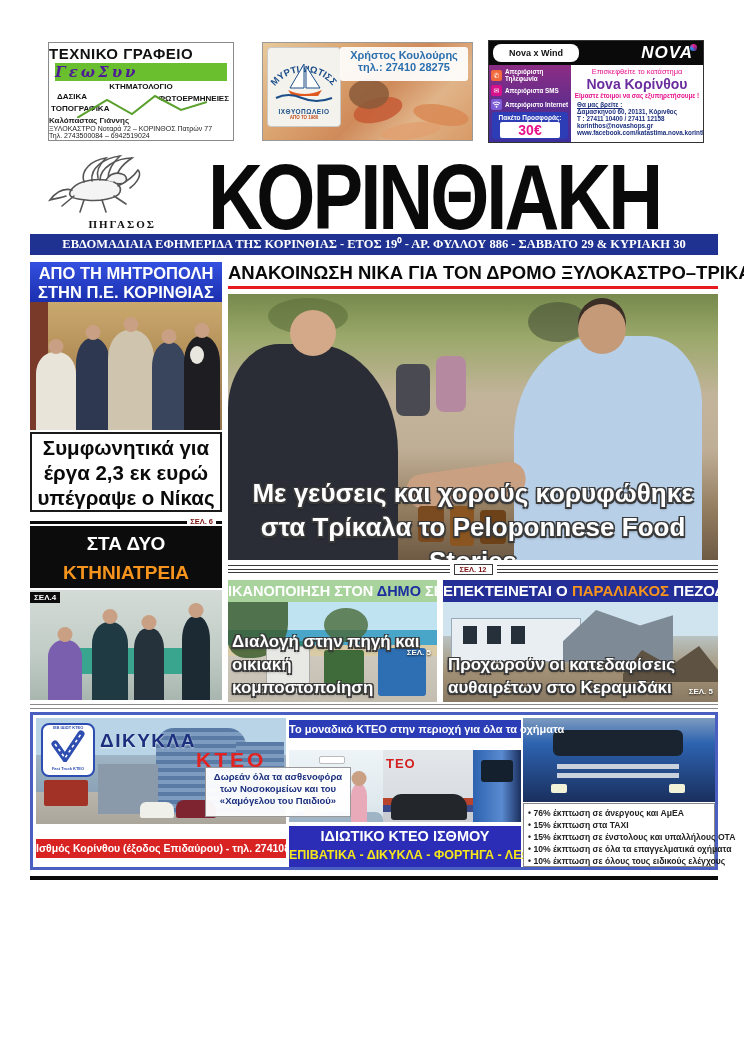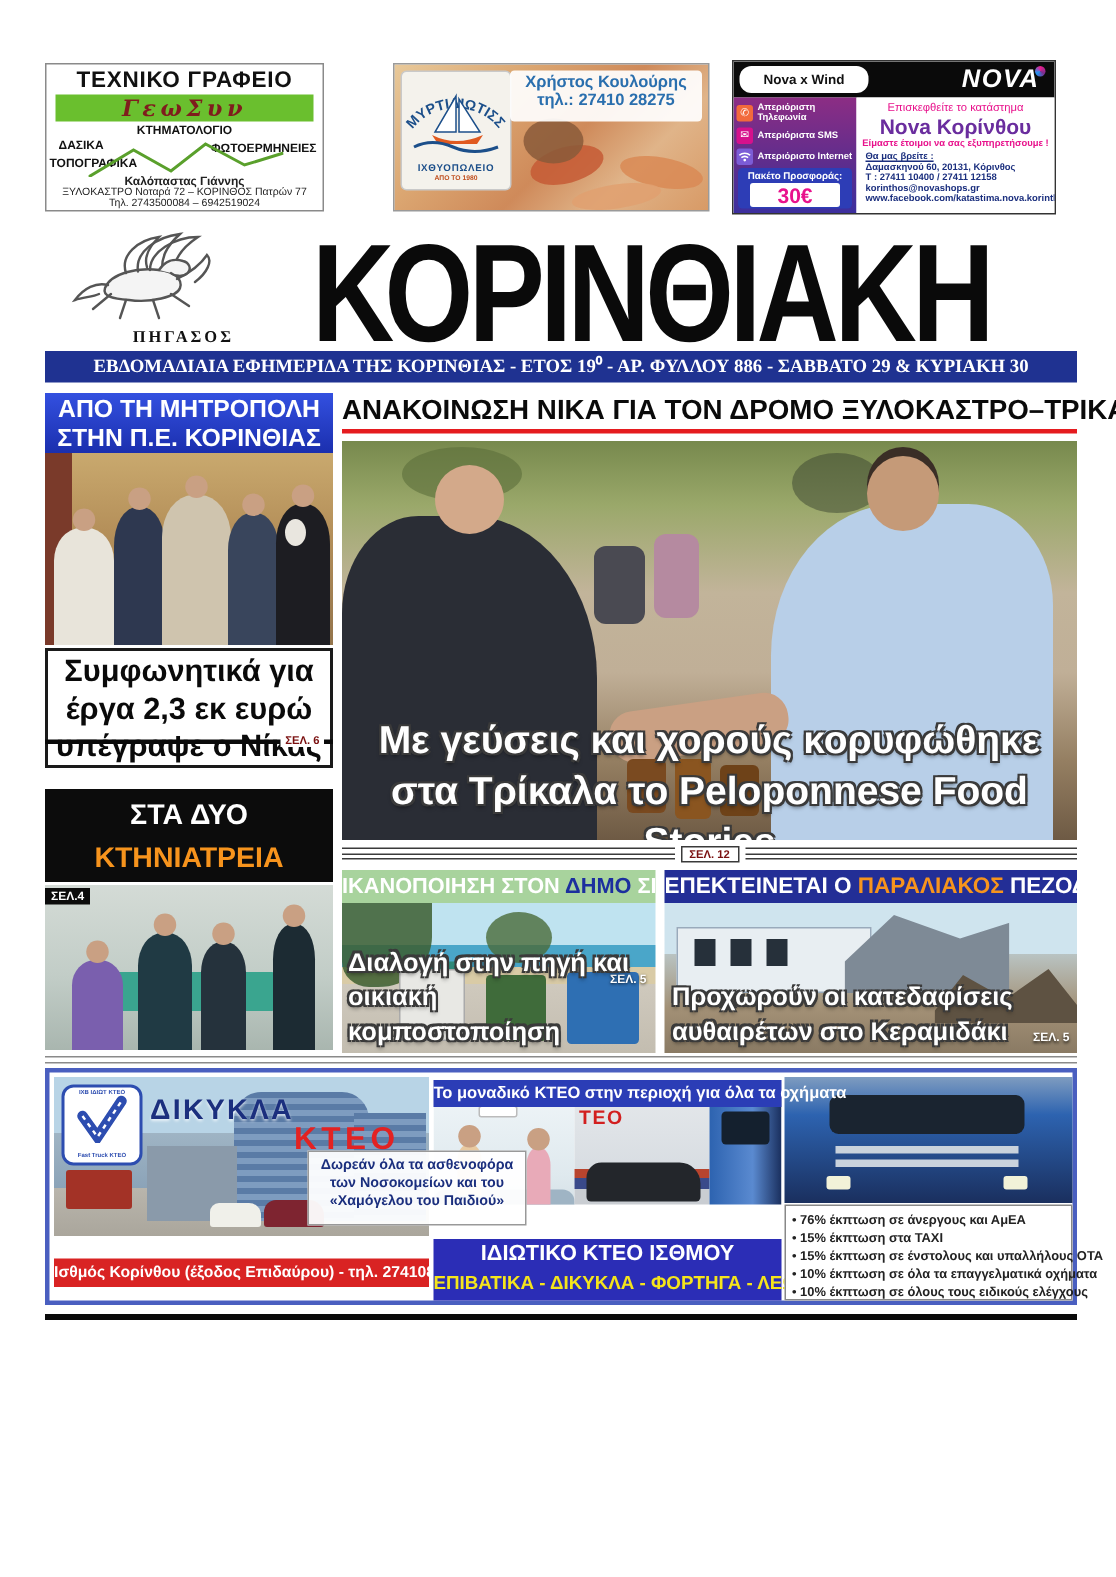--- a/index.html
+++ b/index.html
@@ -3,23 +3,23 @@
 <meta charset="utf-8">
 <style>
   * { margin:0; padding:0; box-sizing:border-box; }
   html,body { background:#ffffff; }
   body { font-family:"Liberation Sans", sans-serif; }
   .page { position:relative; width:744px; height:1051px; background:#fff; overflow:hidden; margin:0 auto; }
   .abs { position:absolute; }
 
   
   .ad { border:1px solid #b5b5b5; background:#fff; overflow:hidden; }
-  .ad-geosyn { left:30px; top:42px; width:186px; height:99px; text-align:center; border:1px solid #8a8a8a; }
+  .ad-geosyn { left:48px; top:42px; width:186px; height:99px; text-align:left; border:1px solid #8a8a8a; }
   .geo-title { font-size:15px; font-weight:700; letter-spacing:.5px; color:#111; margin-top:2px; }
-  .geo-band { background:#6abf2e; color:#7f1d1d; font-style:italic; font-size:15px; font-weight:700; letter-spacing:3px; margin:1px 6px; font-family:"DejaVu Serif", serif; }
+  .geo-band { background:#6abf2e; color:#4c1d95; font-style:italic; font-size:15px; font-weight:700; letter-spacing:3px; margin:1px 6px; font-family:"DejaVu Serif", serif; }
   .geo-items { position:relative; height:34px; font-weight:700; color:#111; }
   .geo-i1 { position:absolute; left:50%; transform:translateX(-50%); top:0; font-size:8px; }
   .geo-i2 { position:absolute; left:8px; top:10px; font-size:8px; }
   .geo-i3 { position:absolute; right:4px; top:12px; font-size:8px; }
   .geo-i4 { position:absolute; left:2px; top:22px; font-size:8px; }
   .geo-mtn { position:absolute; left:28px; top:12px; width:130px; height:24px; }
   .geo-person { font-size:8px; font-weight:700; color:#222; }
   .geo-addr, .geo-phone { font-size:7px; color:#222; }
 
   .ad-fish { left:262px; top:42px; width:211px; height:99px; border:1px solid #9a9a9a;
@@ -64,21 +64,21 @@
   
   .kicker-blue { left:30px; top:262px; width:192px; height:40px; background:linear-gradient(180deg,#3350e0,#1b2fae);
     color:#fff; font-weight:700; font-size:16.5px; line-height:19px; text-align:center; padding-top:2px; }
   .metropolis-photo { left:30px; top:302px; width:192px; height:128px; overflow:hidden;
     background:linear-gradient(180deg,#c9a96e 0%,#b5905a 40%,#93744c 100%); }
   .fig { position:absolute; bottom:0; border-radius:45% 45% 0 0 / 28% 28% 0 0; }
   .fig::before { content:""; position:absolute; top:-13px; left:50%; transform:translateX(-50%); width:15px; height:15px; border-radius:50%; background:#c9a083; }
   .headline-box { left:30px; top:432px; width:192px; height:80px; border:2px solid #1a1a1a; background:#fff;
     display:flex; align-items:center; justify-content:center; text-align:center;
     font-weight:700; font-size:20.5px; line-height:25px; color:#0a0a0a; }
-  .sel6-row { left:30px; top:488px; width:192px; height:12px; }
+  .sel6-row { left:30px; top:516px; width:192px; height:12px; }
   .sel6-row .rule { position:absolute; left:0; right:0; top:5px; height:3px; background:#0a0a0a; }
   .page-tag { position:absolute; right:6px; top:1px; background:#fff; padding:0 3px; font-size:7.5px; font-weight:700; color:#7a1010; }
   .kicker-black { left:30px; top:526px; width:192px; height:62px; background:#0c0c0c; color:#fff;
     font-weight:700; font-size:19px; line-height:29px; text-align:center; padding-top:3px; }
   .hl-orange { color:#f7941d; }
   .vet-photo { left:30px; top:590px; width:192px; height:110px; overflow:hidden;
     background:linear-gradient(180deg,#d4dbd6 0%,#c2cdc7 55%,#a9b6af 100%); }
   .badge-black { position:absolute; left:0; top:2px; background:#0c0c0c; color:#fff; font-size:8px; font-weight:700; padding:1px 4px; }
   .photo-caption { position:absolute; color:#fff; font-weight:700;
     text-shadow:-1.5px -1.5px 0 #3a3a3a, 1.5px -1.5px 0 #3a3a3a, -1.5px 1.5px 0 #3a3a3a, 1.5px 1.5px 0 #3a3a3a, 0 2px 3px rgba(0,0,0,.55); }
@@ -113,21 +113,21 @@
   .bottom-ad { left:30px; top:712px; width:688px; height:158px; border:3px solid #4a5fc0; background:#fff; }
   .building-photo { position:absolute; left:3px; top:3px; width:250px; height:106px; overflow:hidden;
     background:linear-gradient(180deg,#b8d4e6 0%,#b8d4e6 35%,#9fb4c4 35%,#8ba3b8 70%,#b9b5ac 70%,#aaa69c 100%); }
   .glass { position:absolute; background:repeating-linear-gradient(180deg,#5a7ba6 0 4px,#7e9cc0 4px 8px); }
   .pitsakis-logo { position:absolute; left:5px; top:5px; width:54px; height:54px; background:#fff; border:2.5px solid #2d4db0; border-radius:8px; text-align:center; }
   .pitsakis-logo .tiny { font-size:4px; color:#2d4db0; font-weight:700; line-height:5px; }
   .brand-pitsakis { position:absolute; left:64px; top:12px; font-size:19px; font-weight:700; color:#1b2f7e; letter-spacing:1.5px; text-shadow:0 1px 2px rgba(255,255,255,.7); }
   .kteo-sign { position:absolute; left:160px; top:30px; font-size:21px; font-weight:700; color:#e32222; letter-spacing:3px; }
   .free-box { position:absolute; left:172px; top:52px; width:146px; height:50px; background:rgba(255,255,255,.95); border:1px solid #999; text-align:center; font-size:9.5px; font-weight:700; color:#1b2f7e; line-height:12px; padding:3px 2px; z-index:5; }
   .tagline-bar { position:absolute; left:256px; top:5px; width:232px; height:18px; background:#2b3db6; color:#fff; font-size:11px; font-weight:700; line-height:18px; text-align:center; white-space:nowrap; z-index:4; }
-  .midphotos { position:absolute; left:256px; top:16px; width:232px; height:72px; display:flex; overflow:hidden; }
+  .midphotos { position:absolute; left:256px; top:35px; width:232px; height:72px; display:flex; overflow:hidden; }
   .interior-photo { width:94px; height:88px; position:relative; background:linear-gradient(180deg,#eef4f7 0%,#dfe9ee 60%,#cdd9df 100%); }
   .carbay-photo { width:90px; height:88px; position:relative; background:linear-gradient(180deg,#e4e7ea 0%,#d8dde2 55%,#b8442e 55%,#b8442e 62%,#3a4a8a 62%,#3a4a8a 70%,#c9cdd2 70%,#c9cdd2 100%); }
   .teo-sign { position:absolute; left:3px; top:6px; color:#d21f1f; font-weight:700; font-size:13px; letter-spacing:1px; }
   .truckslice-photo { width:48px; height:88px; background:linear-gradient(90deg,#2d63b0,#5a8ad0 60%,#1a2f5e); position:relative; }
   .addr-bar { position:absolute; left:3px; top:124px; width:250px; height:19px; background:#d92323; color:#fff; font-size:10.5px; font-weight:700; line-height:19px; text-align:center; white-space:nowrap; }
   .center-title-bar { position:absolute; left:256px; top:111px; width:232px; height:41px; background:#2b2db6; text-align:center; }
   .center-title { color:#fff; font-size:14.5px; font-weight:700; line-height:20px; white-space:nowrap; }
   .center-sub { color:#f5e51b; font-size:12.5px; font-weight:700; line-height:18px; white-space:nowrap; }
   .truck-photo { position:absolute; left:490px; top:3px; width:192px; height:84px; overflow:hidden;
     background:linear-gradient(180deg,#7e9cc0 0%,#2d63b0 30%,#1a2f5e 100%); }

